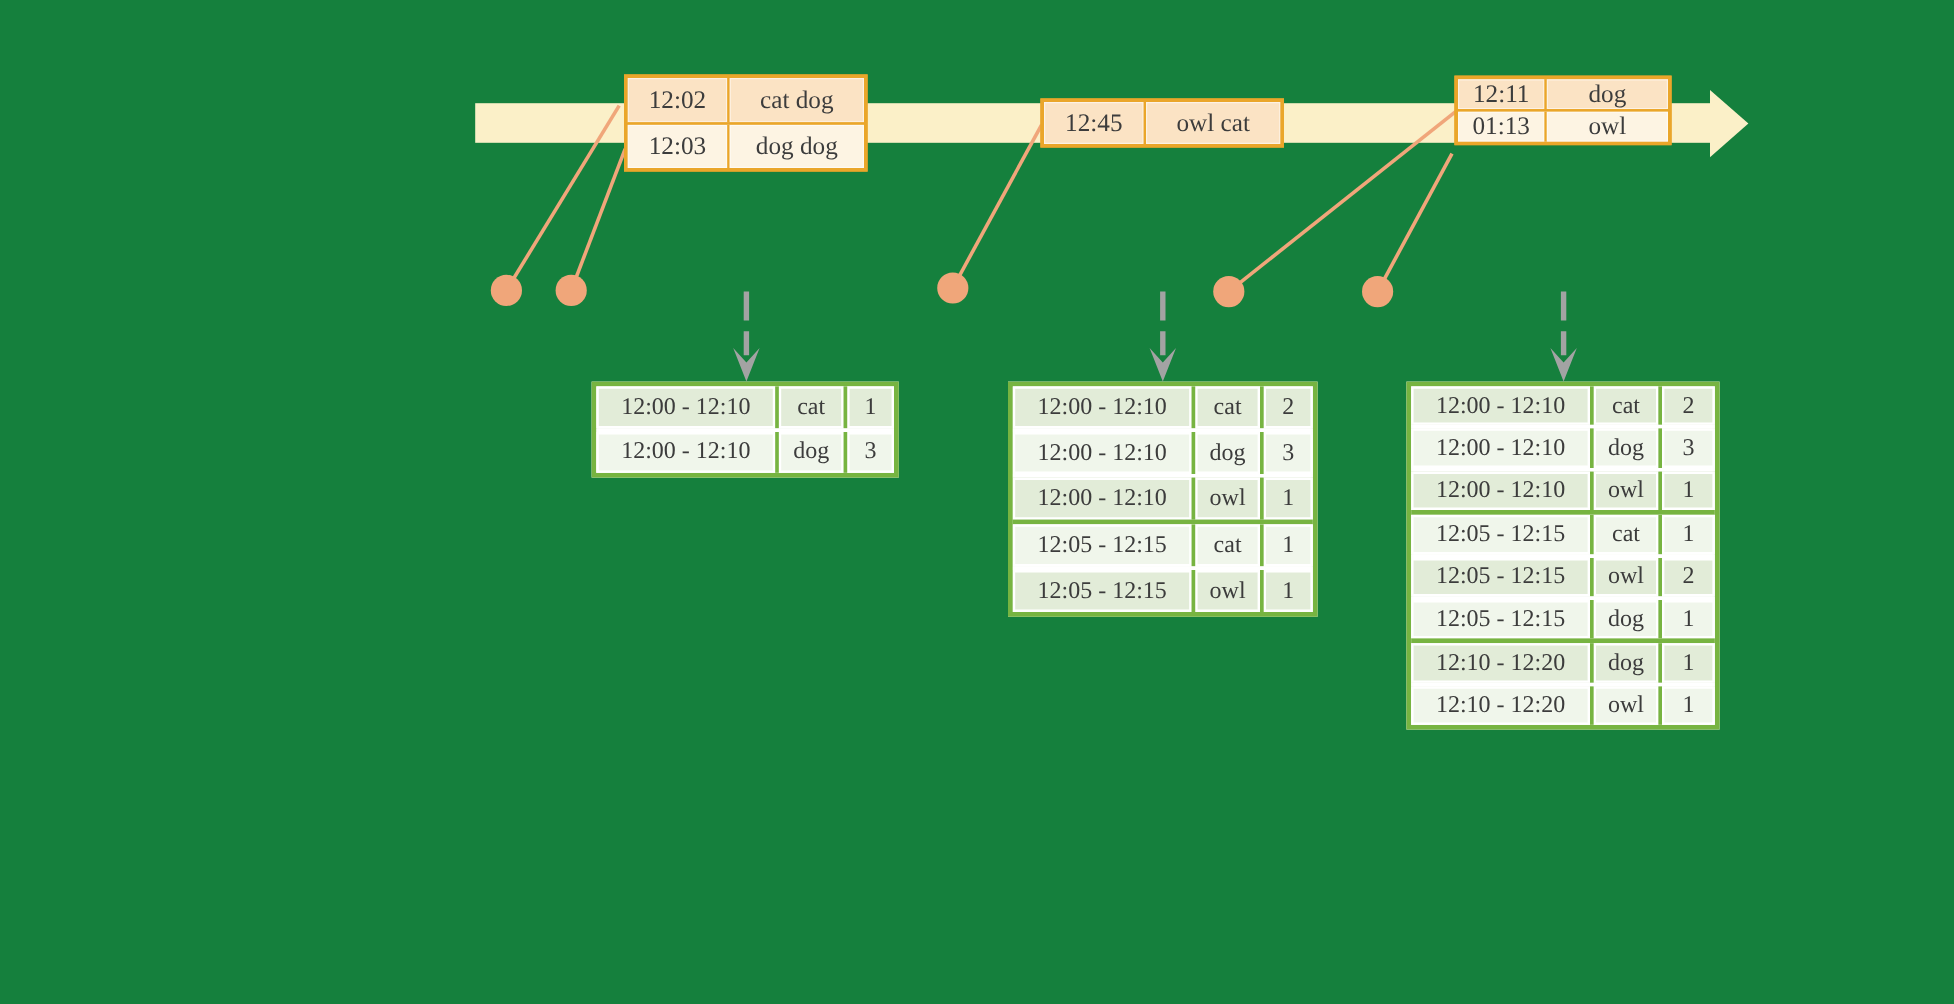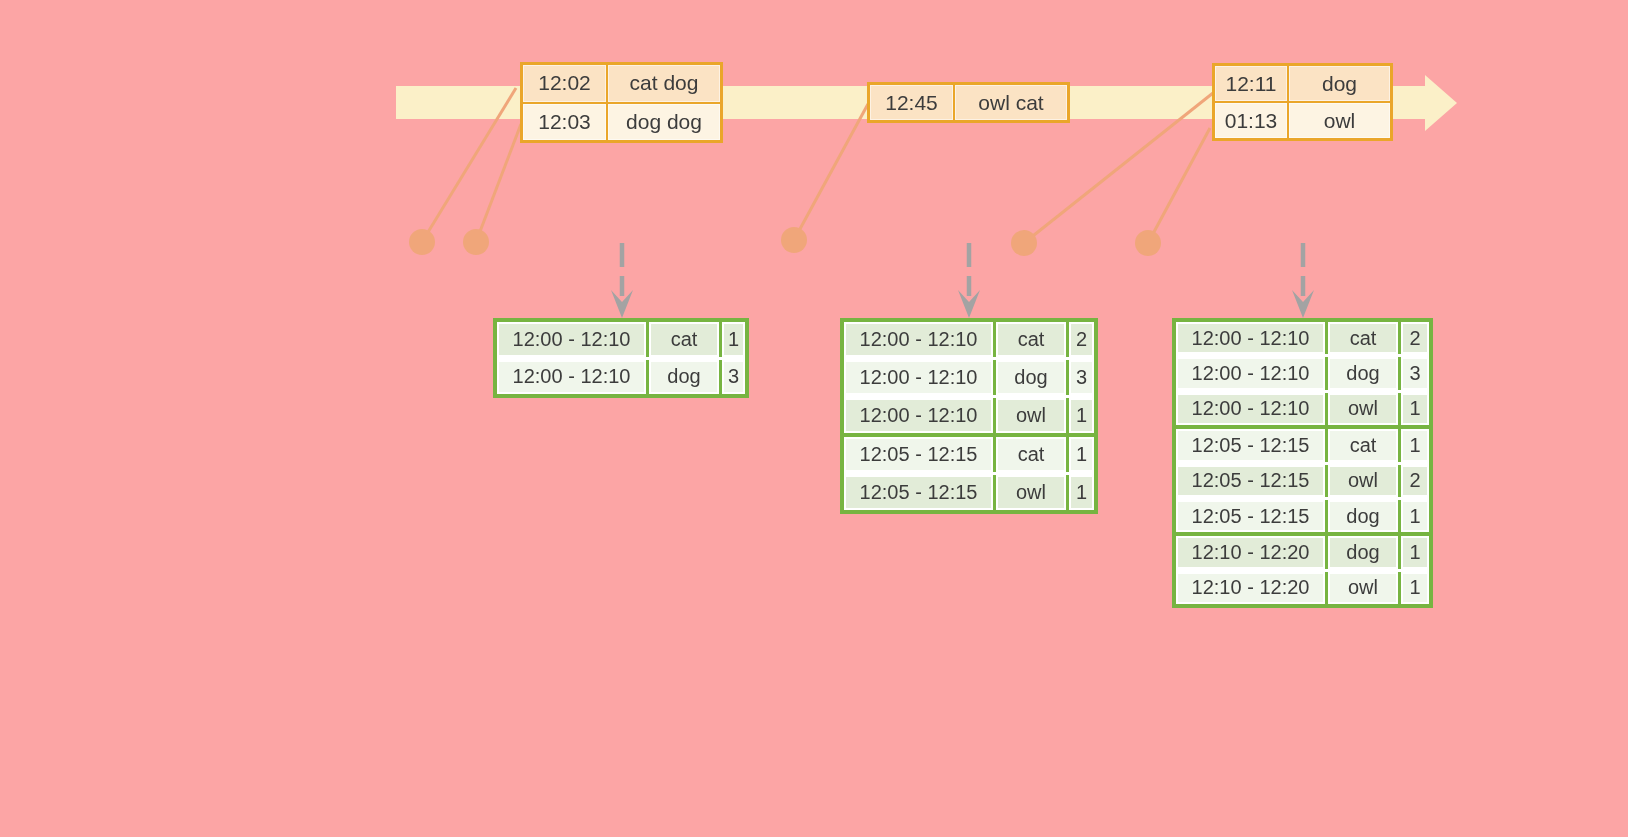--- a/index.html
+++ b/index.html
@@ -7,22 +7,22 @@
   :root{
     --amber:#EAA62A;
     --peach:#FBE3C4;
     --cream:#FDF4E3;
     --green:#77B441;
     --grow-dark:#E2ECD8;
     --grow-pale:#F0F6EB;
     --txt:#3C3C3C;
   }
   .canvas{
-    position:relative;width:1628px;height:837px;background:#fca5a5;
-    overflow:hidden;font-family:Liberation Sans, sans-serif;color:var(--txt);
+    position:relative;width:1628px;height:837px;background:#15803d;
+    overflow:hidden;font-family:Liberation Serif, serif;color:var(--txt);
   }
   .layer{position:absolute;left:0;top:0;z-index:1;}
   .sline{stroke-width:3;fill:none;}
   .dline{stroke-width:4.5;fill:none;stroke-dasharray:24 9;}
 
   
   .etable{position:absolute;z-index:2;border:3px solid var(--amber);background:var(--amber);
           display:flex;flex-direction:column;}
   .erow{display:flex;flex:1;}
   .erow.sep{border-top:2px solid var(--amber);text-align:center;}
@@ -36,21 +36,21 @@
 
   
   .gtable{position:absolute;z-index:2;border:4px solid var(--green);background:#fff;
           display:flex;flex-direction:column;}
   .grow{display:flex;flex:1;}
   .grow.wsep{border-top:3px solid #ffffff;}
   .grow.gsep{border-top:4px solid var(--green);}
   .gcell{display:flex;align-items:center;justify-content:center;font-size:20px;
          box-shadow:inset 0 0 0 2px #ffffff;}
   .gwin{width:149px;}
-  .gword{width:73px;border-left:3px solid var(--green);}
+  .gword{width:57px;border-left:3px solid var(--green);}
   .gcount{flex:1;border-left:3px solid var(--green);}
   .rdark{background:var(--grow-dark);}
   .rpale{background:var(--grow-pale);}
 </style>
 </head>
 <body>
 
 <div class="canvas">
 
   <svg class="layer" width="1628" height="837" viewBox="0 0 1628 837">
@@ -89,21 +89,21 @@
     </div>
   </div>
 
   <div class="etable" style="left:867px;top:82px;width:203px;height:41px">
     <div class="erow">
       <div class="ecell etime peach">12:45</div>
       <div class="ecell ewords peach">owl cat</div>
     </div>
   </div>
 
-  <div class="etable ev3" style="left:1212px;top:63px;width:181px;height:78px">
+  <div class="etable ev3" style="left:1212px;top:63px;width:181px;height:58px">
     <div class="erow">
       <div class="ecell etime peach">12:11</div>
       <div class="ecell ewords peach">dog</div>
     </div>
     <div class="erow sep">
       <div class="ecell etime cream">01:13</div>
       <div class="ecell ewords cream">owl</div>
     </div>
   </div>
 

